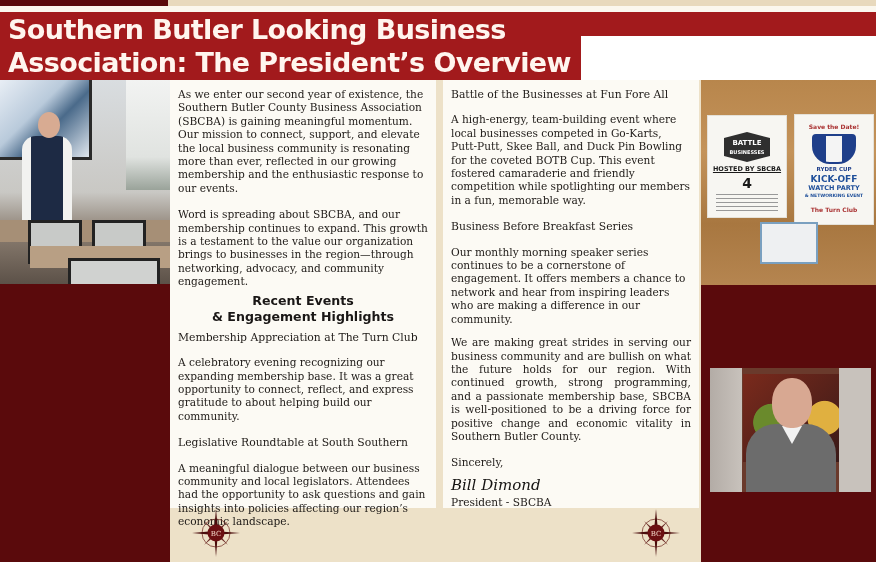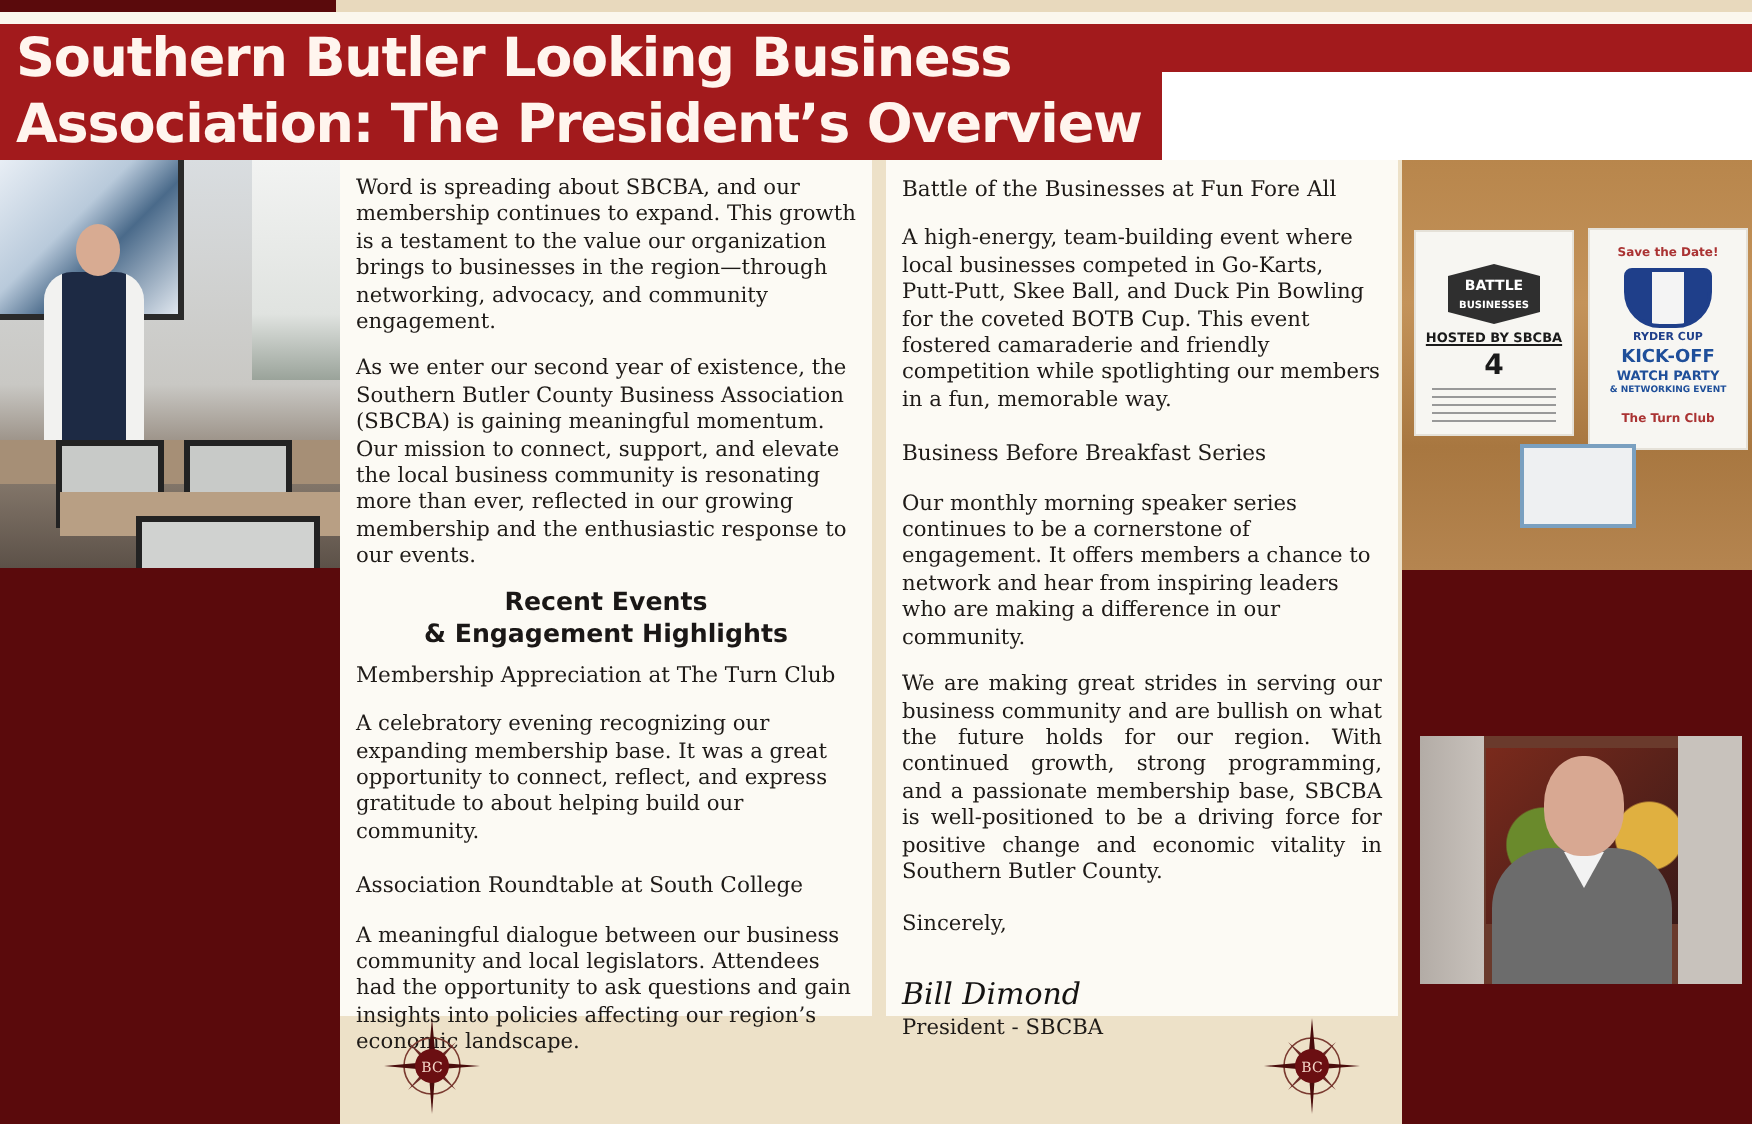--- a/index.html
+++ b/index.html
@@ -82,21 +82,21 @@
     background: #ede1c8;
   }
   .col {
     position: absolute; top: 80px; background: #fcfaf4;
     color: #1e1a17; font-size: 10.6px; line-height: 13.4px;
     padding: 8px 8px 0 8px;
   }
   .col-left { left: 170px; width: 266px; height: 428px; }
   .col-right { left: 443px; width: 256px; height: 428px; }
   .col p { margin-bottom: 13px; }
-  .col p.tight { margin-bottom: 16px; }
+  .col p.tight { margin-bottom: 4px; }
   .col .sub { margin-bottom: 12px; font-size: 10.8px; }
   .col .section-h {
     font-family: "DejaVu Sans", "Liberation Sans", sans-serif;
     font-weight: bold; font-size: 12.6px; line-height: 16px;
     text-align: center; color: #1a1716; margin: -6px 0 6px 0;
   }
   .col .justify { text-align: justify; }
   .sig {
     font-family: "DejaVu Serif", serif; font-style: italic;
     font-size: 15px; line-height: 22px; margin: 2px 0 0 0; color: #151312;
@@ -186,29 +186,29 @@
   <div class="table1"></div>
   <div class="chair1"></div>
   <div class="chair2"></div>
   <div class="table2"></div>
   <div class="chair3"></div>
 </div>
 
 <div class="paper"></div>
 
 <div class="col col-left">
+  <p>As we enter our second year of existence, the Southern Butler County Business Association (SBCBA) is gaining meaningful momentum. Our mission to connect, support, and elevate the local business community is resonating more than ever, reflected in our growing membership and the enthusiastic response to our events.</p>
   <p style="margin-bottom:10px">Word is spreading about SBCBA, and our membership continues to expand. This growth is a testament to the value our organization brings to businesses in the region—through networking, advocacy, and community engagement.</p>
-  <p>As we enter our second year of existence, the Southern Butler County Business Association (SBCBA) is gaining meaningful momentum. Our mission to connect, support, and elevate the local business community is resonating more than ever, reflected in our growing membership and the enthusiastic response to our events.</p>
   <h2 class="section-h">
     <span>Recent Events</span><br>
     <span>&amp; Engagement Highlights</span>
   </h2>
   <div class="sub">Membership Appreciation at The Turn Club</div>
   <p>A celebratory evening recognizing our expanding membership base. It was a great opportunity to connect, reflect, and express gratitude to about helping build our community.</p>
-  <div class="sub">Association Roundtable at South College</div>
+  <div class="sub">Legislative Roundtable at South Southern</div>
   <p class="tight">A meaningful dialogue between our business community and local legislators. Attendees had the opportunity to ask questions and gain insights into policies affecting our region’s economic landscape.</p>
 </div>
 
 <div class="col col-right">
   <div class="sub">Battle of the Businesses at Fun Fore All</div>
   <p>A high-energy, team-building event where local businesses competed in Go-Karts, Putt-Putt, Skee Ball, and Duck Pin Bowling for the coveted BOTB Cup. This event fostered camaraderie and friendly competition while spotlighting our members in a fun, memorable way.</p>
   <div class="sub">Business Before Breakfast Series</div>
   <p style="margin-bottom:10px">Our monthly morning speaker series continues to be a cornerstone of engagement. It offers members a chance to network and hear from inspiring leaders who are making a difference in our community.</p>
   <p class="justify">We are making great strides in serving our business community and are bullish on what the future holds for our region. With continued growth, strong programming, and a passionate membership base, SBCBA is well-positioned to be a driving force for positive change and economic vitality in Southern Butler County.</p>
   <p class="tight">Sincerely,</p>

